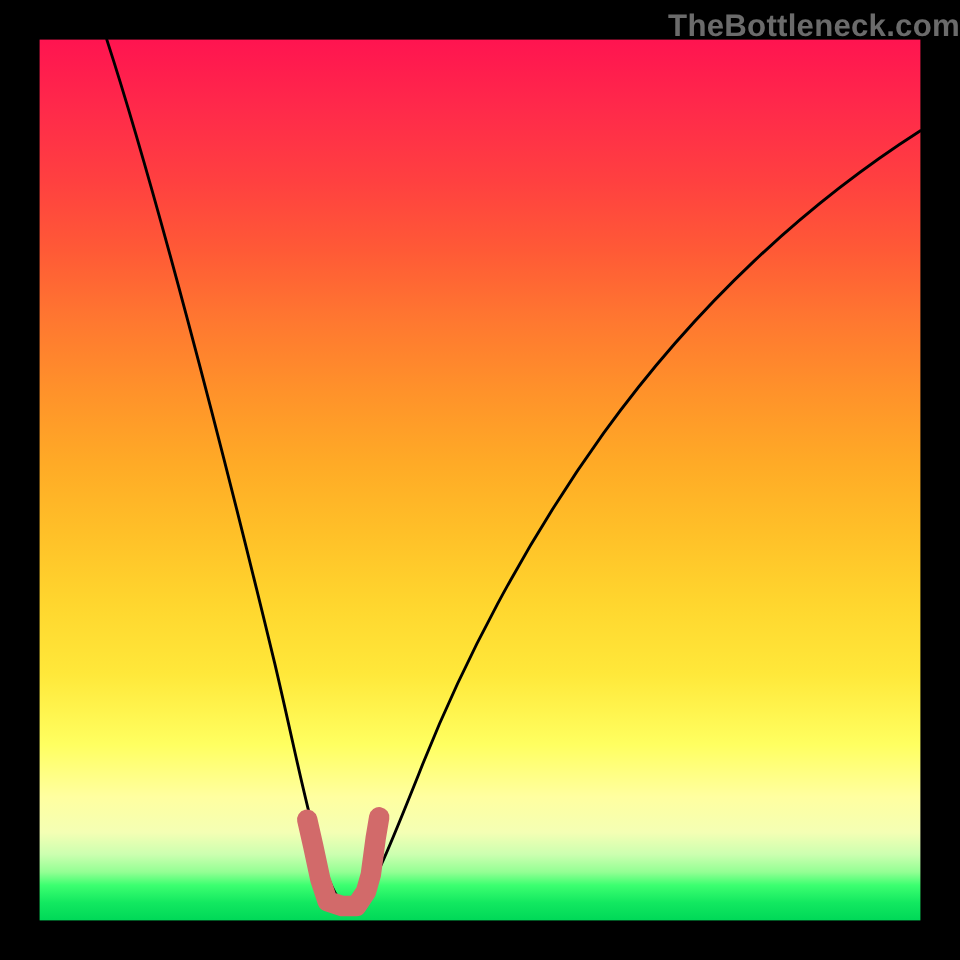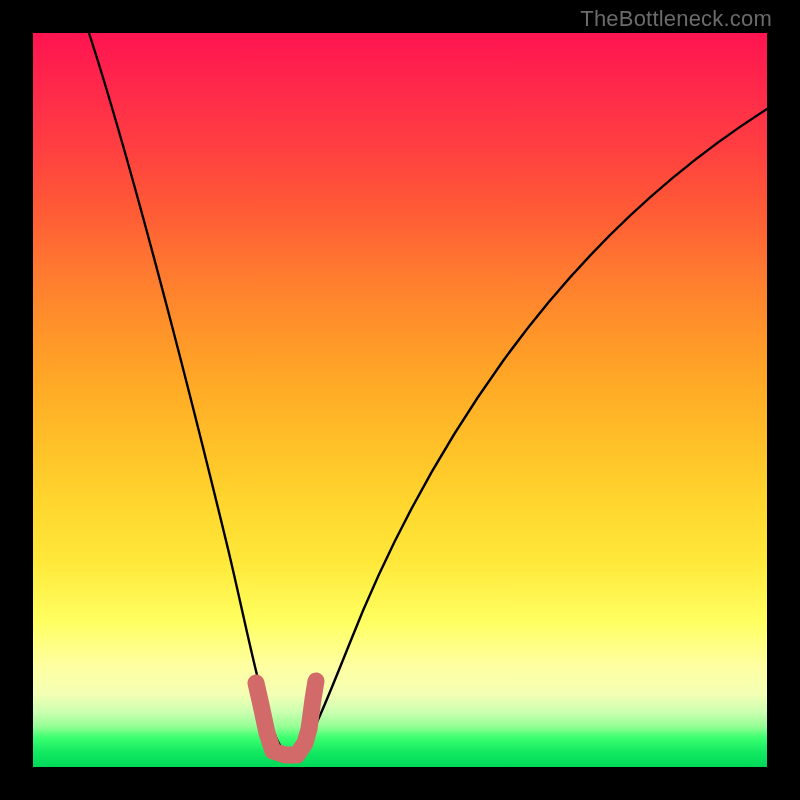--- a/index.html
+++ b/index.html
@@ -52,25 +52,25 @@
     position: absolute;
     left: 0;
     top: 0;
     width: 734px;
     height: 734px;
     overflow: visible;
   }
   .watermark {
     position: absolute;
     top: 6px;
-    right: 28px;
+    right: 0;
     color: #6b6b6b;
-    font-size: 22px;
+    font-size: 26px;
     letter-spacing: 0.2px;
-    font-weight: 400;
+    font-weight: 700;
   }
 </style>
 </head>
 <body>
 
 <div class="frame">
   <div class="watermark">TheBottleneck.com</div>
 
   <div class="plot">
     <svg class="curve" viewBox="0 0 734 734">

